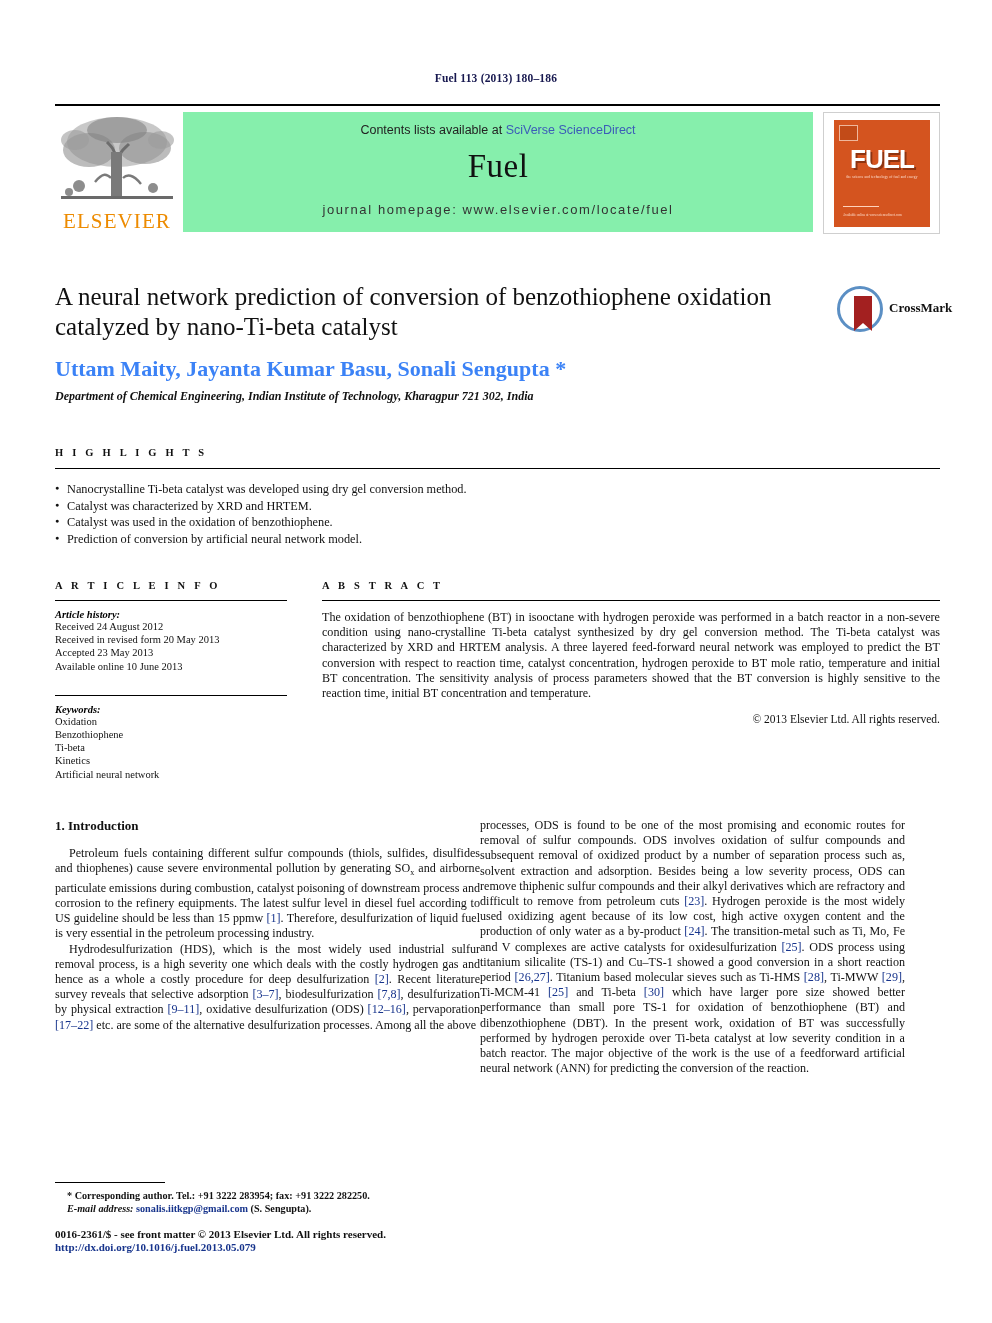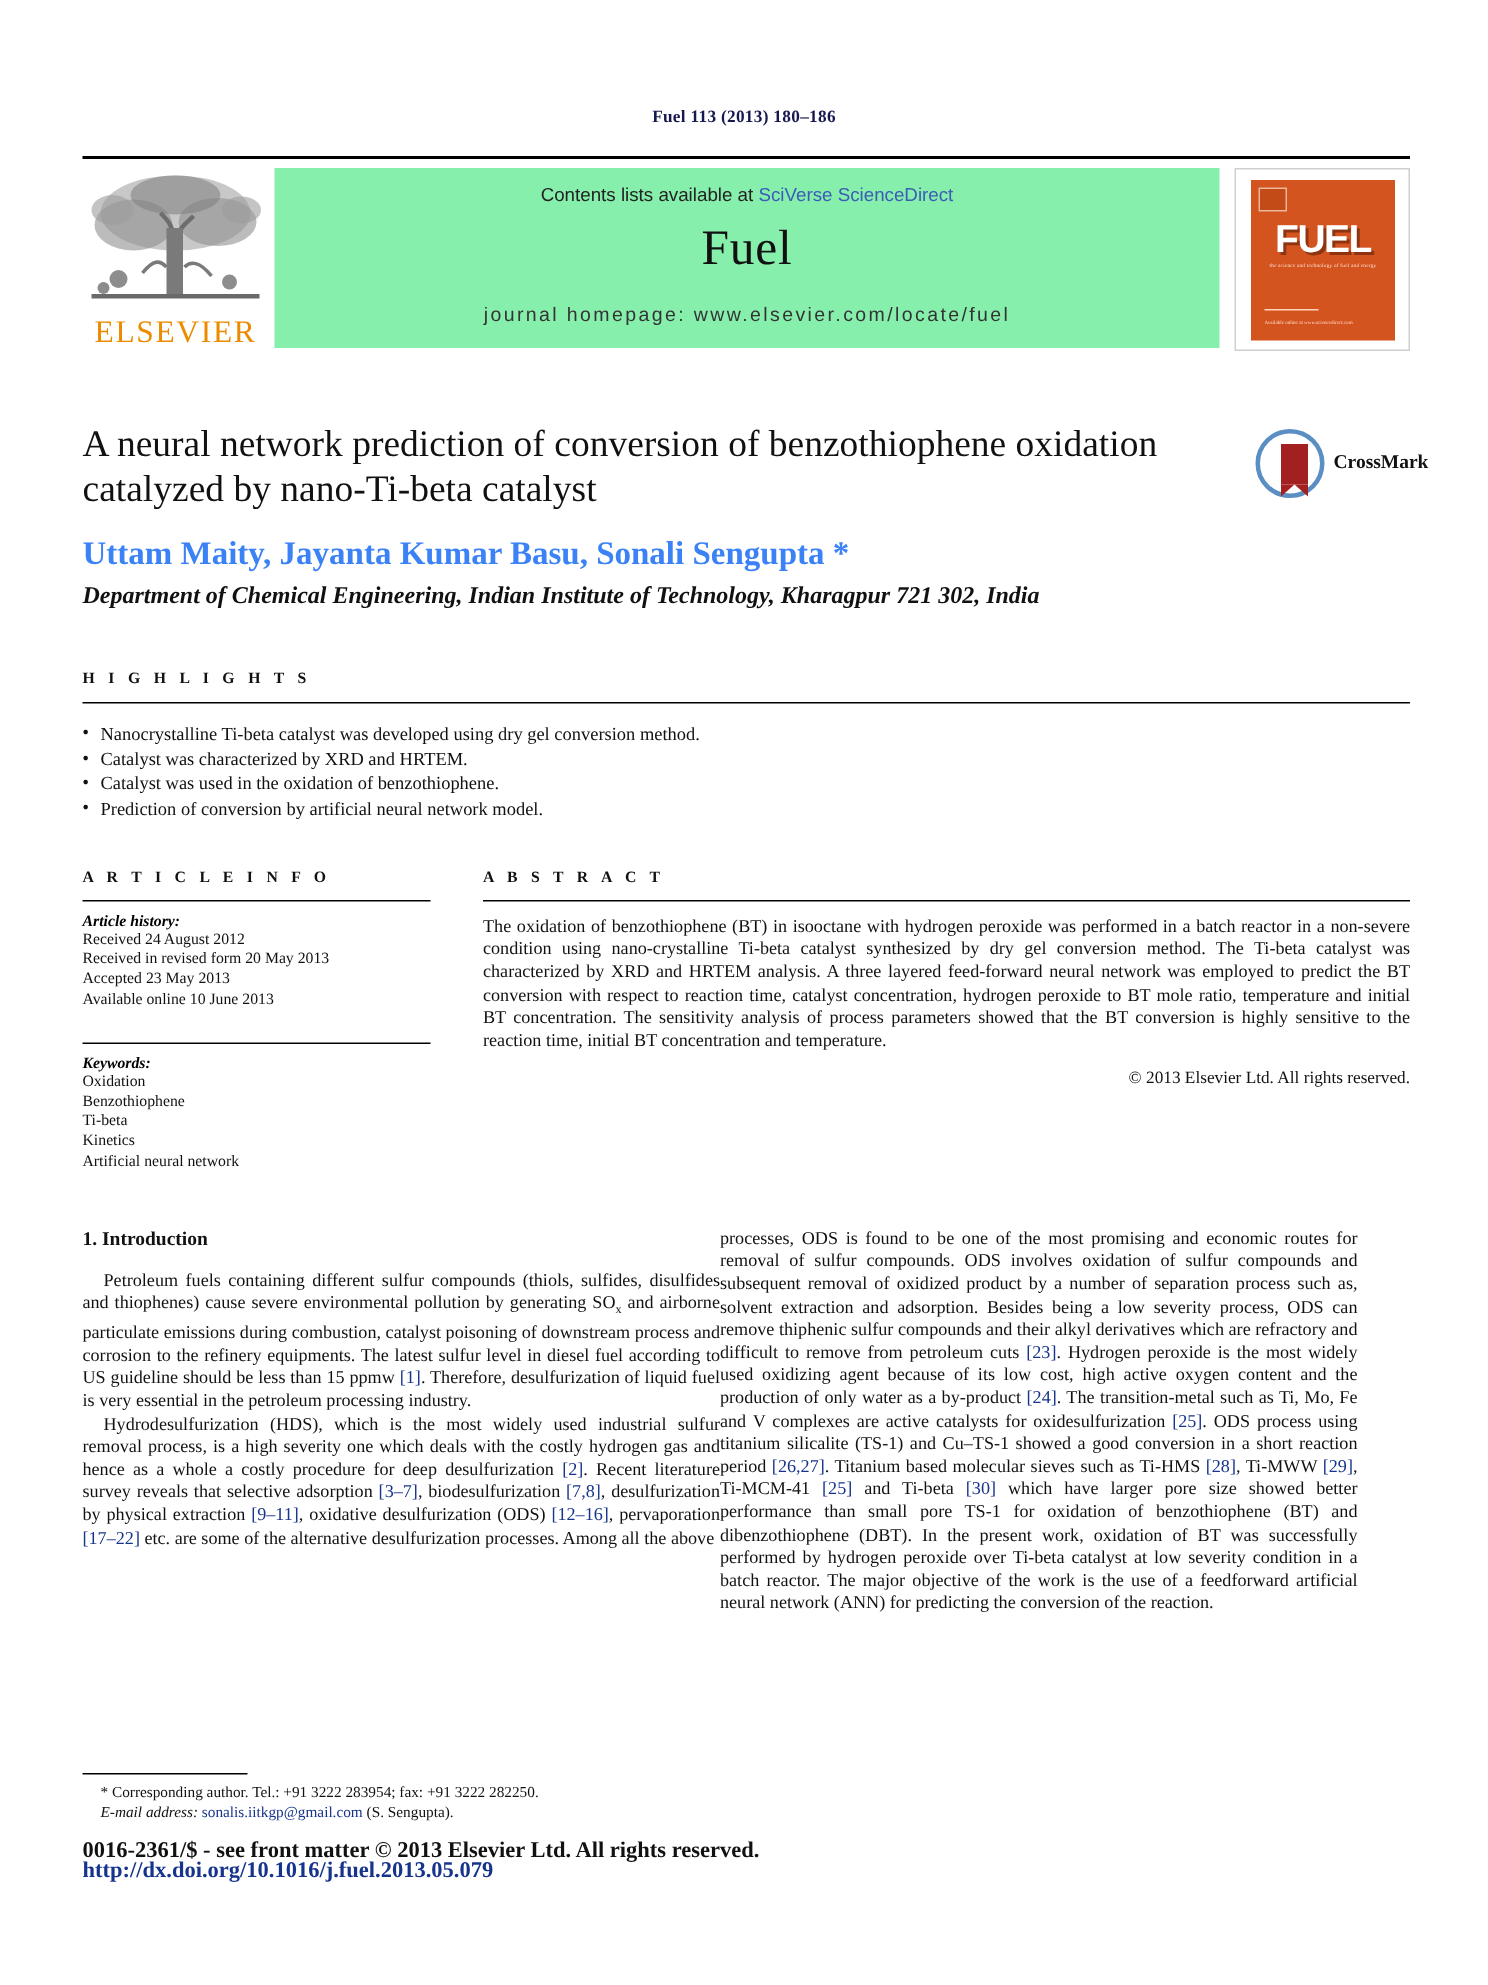--- a/index.html
+++ b/index.html
@@ -200,21 +200,21 @@
     font-family: "Liberation Serif", serif;
     font-size: 22px;
     font-weight: bold;
     color: #3b82f6;
     margin-top: 14px;
   }
   .affiliation {
     font-family: "Liberation Serif", serif;
     font-style: italic;
     font-weight: bold;
-    font-size: 16px;
+    font-size: 12px;
     color: #111;
     margin-top: 7px;
   }
   .crossmark {
     position: absolute;
     top: 4px;
     left: 782px;
     width: 104px;
     height: 52px;
   }
@@ -372,20 +372,21 @@
   .para + .para { margin-top: 0; }
   .ref { color: #17348c; }
   sub { font-size: 8px; }
 
   
   .footnote {
     position: absolute;
     top: 1182px;
     left: 55px;
     width: 425px;
+    font-weight: bold;
   }
   .fn-rule {
     width: 110px;
     height: 1px;
     background: #000;
     margin-bottom: 6px;
   }
   .fn-line {
     font-family: "Liberation Serif", serif;
     font-size: 10.2px;
@@ -396,21 +397,21 @@
   }
   .fn-italic { font-style: italic; }
   .fn-mail { color: #17348c; }
 
   .imprint {
     position: absolute;
     top: 1228px;
     left: 55px;
     width: 470px;
     font-family: "Liberation Serif", serif;
-    font-size: 15px;
+    font-size: 11px;
     line-height: 13px;
     font-weight: bold;
     color: #111;
   }
   .imprint .doi {
     color: #17348c;
     font-weight: bold;
   }
 </style>
 </head>

